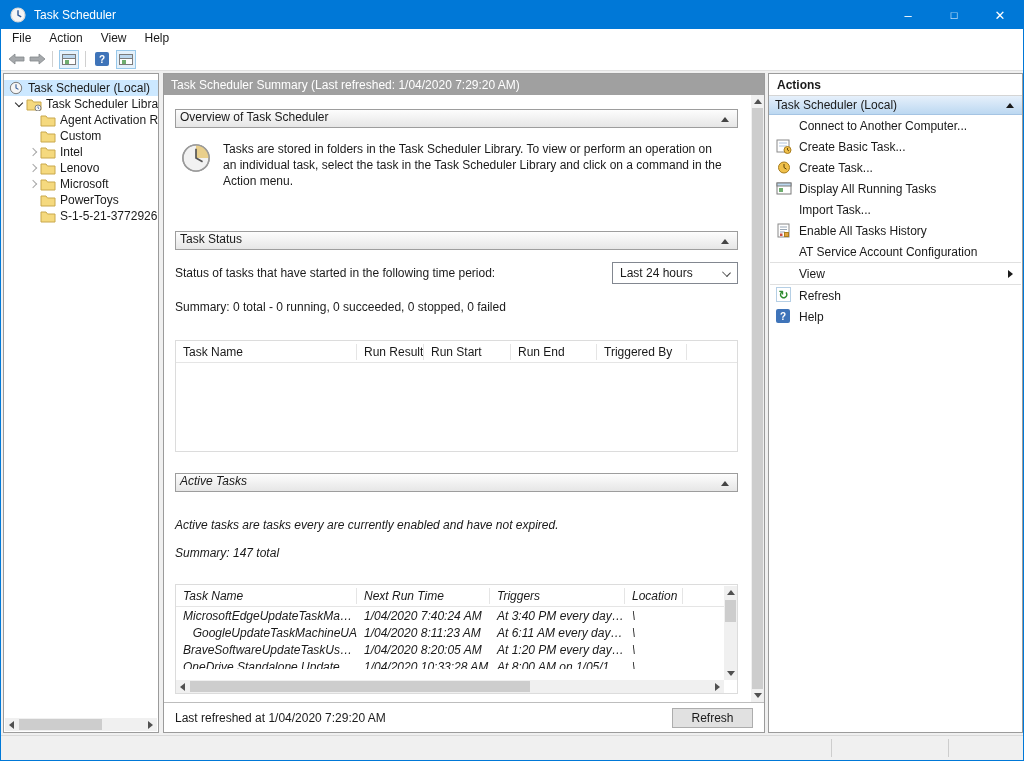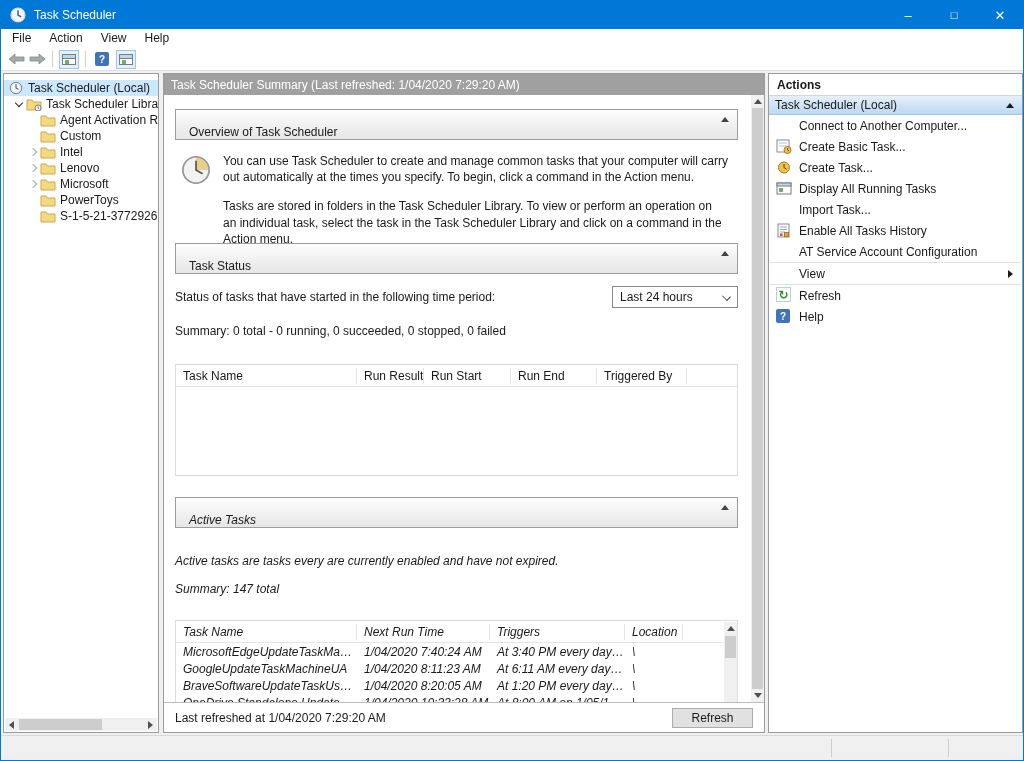--- a/index.html
+++ b/index.html
@@ -63,21 +63,21 @@
 
   
   .summary-header { position:absolute; left:0; top:0; right:0; height:21px; background:#a0a0a0; color:#fff; display:flex; align-items:center; padding-left:7px; }
   .center-content { position:absolute; left:0; top:21px; right:13px; bottom:30px; background:#fff; overflow:hidden; }
   .vscroll { position:absolute; right:0; top:21px; bottom:30px; width:13px; background:#f0f0f0; }
   .vscroll .arr { position:absolute; left:0; width:13px; height:13px; display:flex; align-items:center; justify-content:center; }
   .vscroll .arr.up { top:0; } .vscroll .arr.down { bottom:0; }
   .vthumb { position:absolute; left:1px; width:11px; top:13px; bottom:13px; background:#cdcdcd; }
 
   .section { margin:0 13px 0 11px; }
-  .section-header { height:31px; border:1px solid #9d9d9d; background:linear-gradient(#fdfdfd,#e6e6e6); display:flex; align-items:flex-end; padding:0 13px; position:relative; }
+  .section-header { height:19px; border:1px solid #9d9d9d; background:linear-gradient(#fdfdfd,#e6e6e6); display:flex; align-items:flex-start; padding:0 4px; position:relative; }
   .collapse-tri { position:absolute; right:8px; top:7px; width:0; height:0; border-left:4px solid transparent; border-right:4px solid transparent; border-bottom:5px solid #444; }
   .mt14 { margin-top:14px; } .mt28 { margin-top:21px;font-style:italic; }
 
   .overview-body { display:flex; padding:13px 4px 0 6px; height:103px; }
   .clock-big { width:30px; height:30px; margin:2px 12px 0 0; flex:0 0 auto; }
   .overview-text p { margin-bottom:13px; line-height:1.35; max-width:505px; }
 
   .ts-body { padding-top:12px; }
   .period-row { display:flex; align-items:center; height:22px; }
   .period-label { flex:1; }
@@ -254,21 +254,20 @@
             <span class="collapse-tri"></span>
           </div>
           <div class="overview-body">
             <svg class="clock-big" viewBox="0 0 32 32">
               <circle cx="16" cy="16" r="14" fill="#f2f2f2" stroke="#9a9a9a" stroke-width="1.5"></circle>
               <path d="M16 2 A14 14 0 0 1 30 16 L16 16 Z" fill="#e8c97a" opacity="0.85"></path>
               <circle cx="16" cy="16" r="14" fill="none" stroke="#9a9a9a" stroke-width="1.5"></circle>
               <path d="M16 6 V16 L23 20" stroke="#555" stroke-width="1.8" fill="none"></path>
             </svg>
             <div class="overview-text">
-              <p>You can use Task Scheduler to create and manage common tasks that your computer will carry out automatically at the times you specify. To begin, click a command in the Action menu.</p>
               <p>Tasks are stored in folders in the Task Scheduler Library. To view or perform an operation on an individual task, select the task in the Task Scheduler Library and click on a command in the Action menu.</p>
             </div>
           </div>
         </div>
 
         <div class="section">
           <div class="section-header">
             <span>Task Status</span>
             <span class="collapse-tri"></span>
           </div>
@@ -310,21 +309,21 @@
               <div class="th last"></div>
             </div>
             <div class="at-rows">
               <div class="trow">
                 <div class="td" style="width:181px;">MicrosoftEdgeUpdateTaskMachine...</div>
                 <div class="td" style="width:133px;">1/04/2020 7:40:24 AM</div>
                 <div class="td" style="width:135px;">At 3:40 PM every day - A...</div>
                 <div class="td" style="width:58px;">\</div>
               </div>
               <div class="trow">
-                <div class="td" style="width:181px;">GoogleUpdateTaskMachineUA</div>
+                <div class="td" style="width:181px;text-align:right;">GoogleUpdateTaskMachineUA</div>
                 <div class="td" style="width:133px;">1/04/2020 8:11:23 AM</div>
                 <div class="td" style="width:135px;">At 6:11 AM every day - ...</div>
                 <div class="td" style="width:58px;">\</div>
               </div>
               <div class="trow">
                 <div class="td" style="width:181px;">BraveSoftwareUpdateTaskUserS-1-...</div>
                 <div class="td" style="width:133px;">1/04/2020 8:20:05 AM</div>
                 <div class="td" style="width:135px;">At 1:20 PM every day - A...</div>
                 <div class="td" style="width:58px;">\</div>
               </div>

